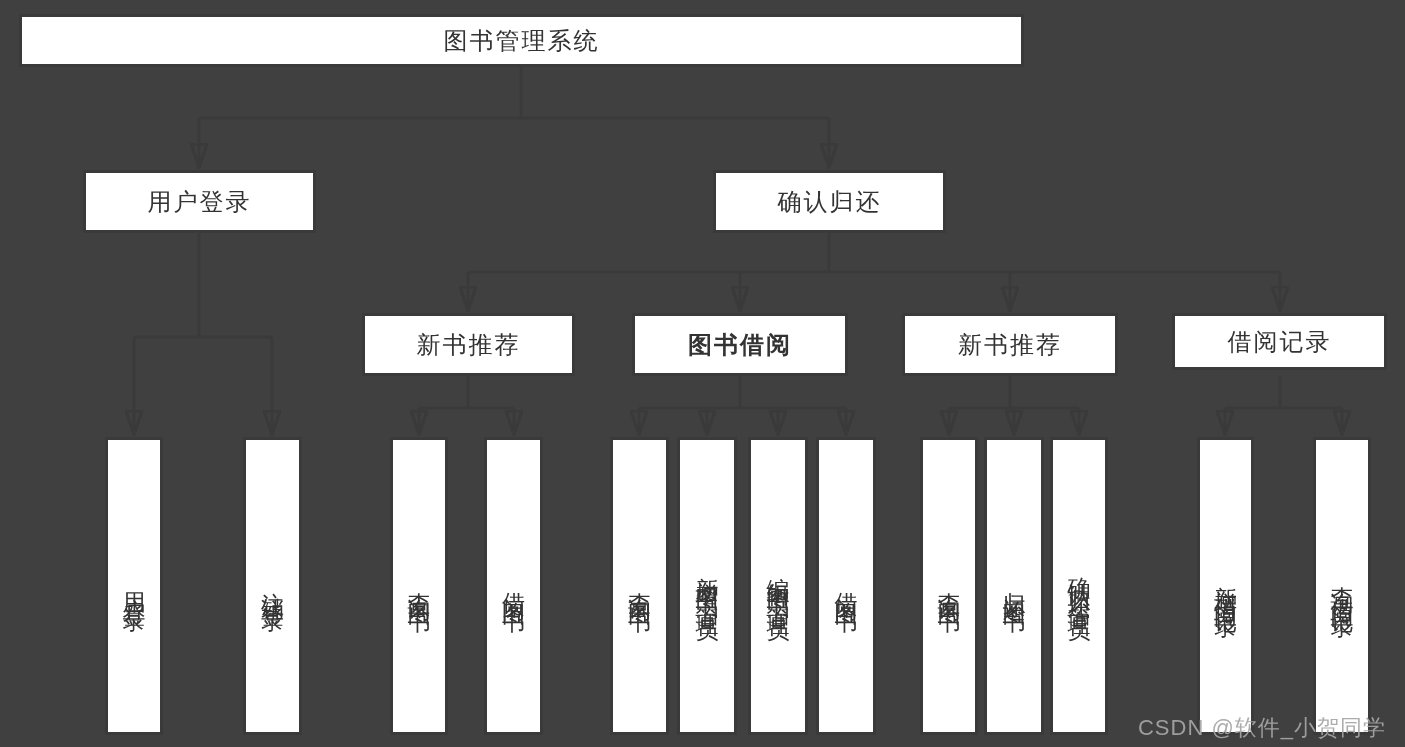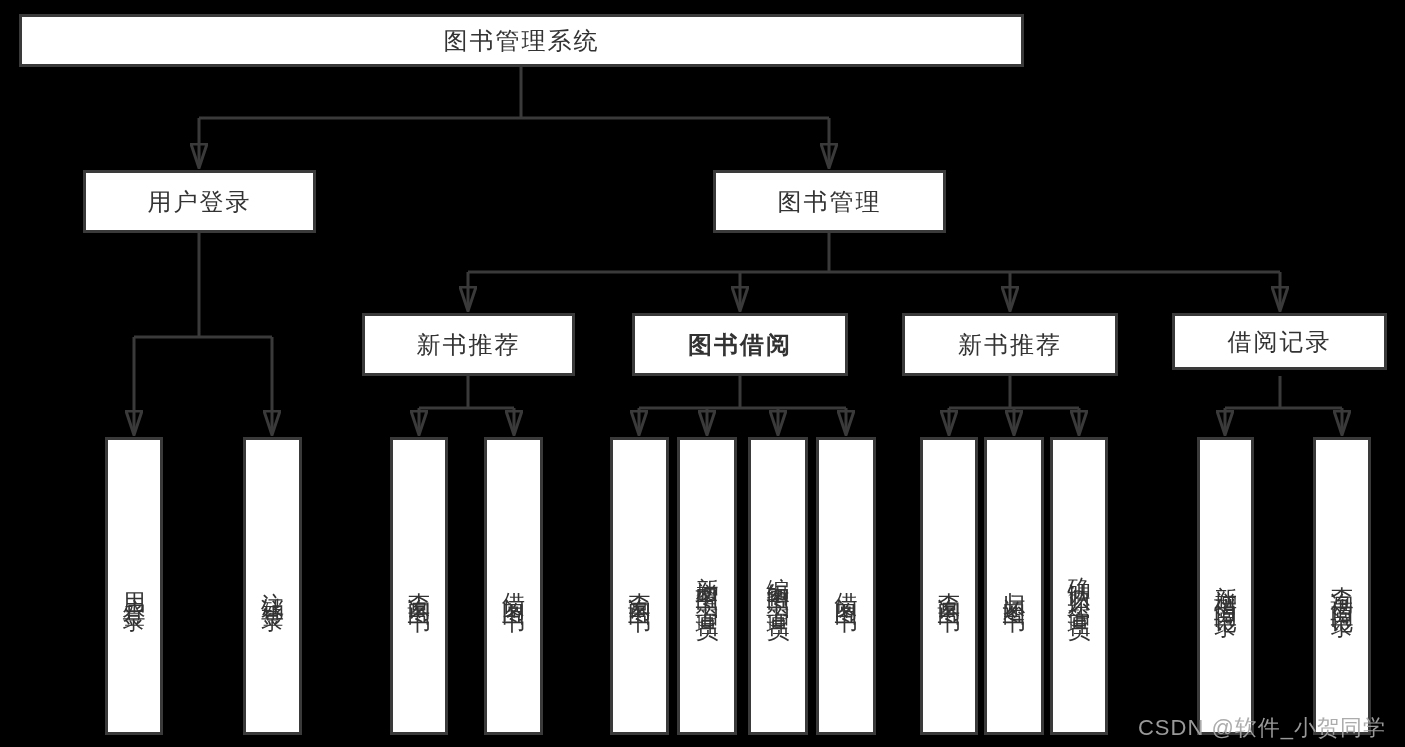--- a/index.html
+++ b/index.html
@@ -5,21 +5,21 @@
   html, body {
     margin: 0;
     padding: 0;
     background: #ffffff;
     font-family: "Liberation Sans", sans-serif;
   }
   .canvas {
     position: relative;
     width: 1405px;
     height: 747px;
-    background: #000000;
+    background: #404040;
     overflow: hidden;
   }
   .connectors {
     position: absolute;
     left: 0;
     top: 0;
     pointer-events: none;
   }
   .connectors path {
     stroke: #3a3a3a;
@@ -108,21 +108,21 @@
 
     <path d="M1280,376 V408"></path>
     <path d="M1225,408 H1342"></path>
     <path d="M1225,408 V434" marker-end="url(#arrowhead)"></path>
     <path d="M1342,408 V434" marker-end="url(#arrowhead)"></path>
   </svg>
 
   <div class="node" style="left:19px; top:14px; width:1005px; height:53px;">图书管理系统</div>
 
   <div class="node" style="left:83px; top:170px; width:233px; height:63px;">用户登录</div>
-  <div class="node" style="left:713px; top:170px; width:233px; height:63px;">图书管理</div>
+  <div class="node" style="left:713px; top:170px; width:233px; height:63px;">确认归还</div>
 
   <div class="node" style="left:362px; top:313px; width:213px; height:63px;">新书推荐</div>
   <div class="node" style="left:632px; top:313px; width:216px; height:63px;font-weight:bold;">图书借阅</div>
   <div class="node" style="left:902px; top:313px; width:216px; height:63px;">新书推荐</div>
   <div class="node" style="left:1172px; top:313px; width:215px; height:57px;">借阅记录</div>
 
   <div class="nodev" style="left:105px; top:437px; width:58px; height:298px;">用户登录</div>
   <div class="nodev" style="left:243px; top:437px; width:59px; height:298px;">注销登录</div>
 
   <div class="nodev" style="left:390px; top:437px; width:58px; height:298px;">查询图书</div>

